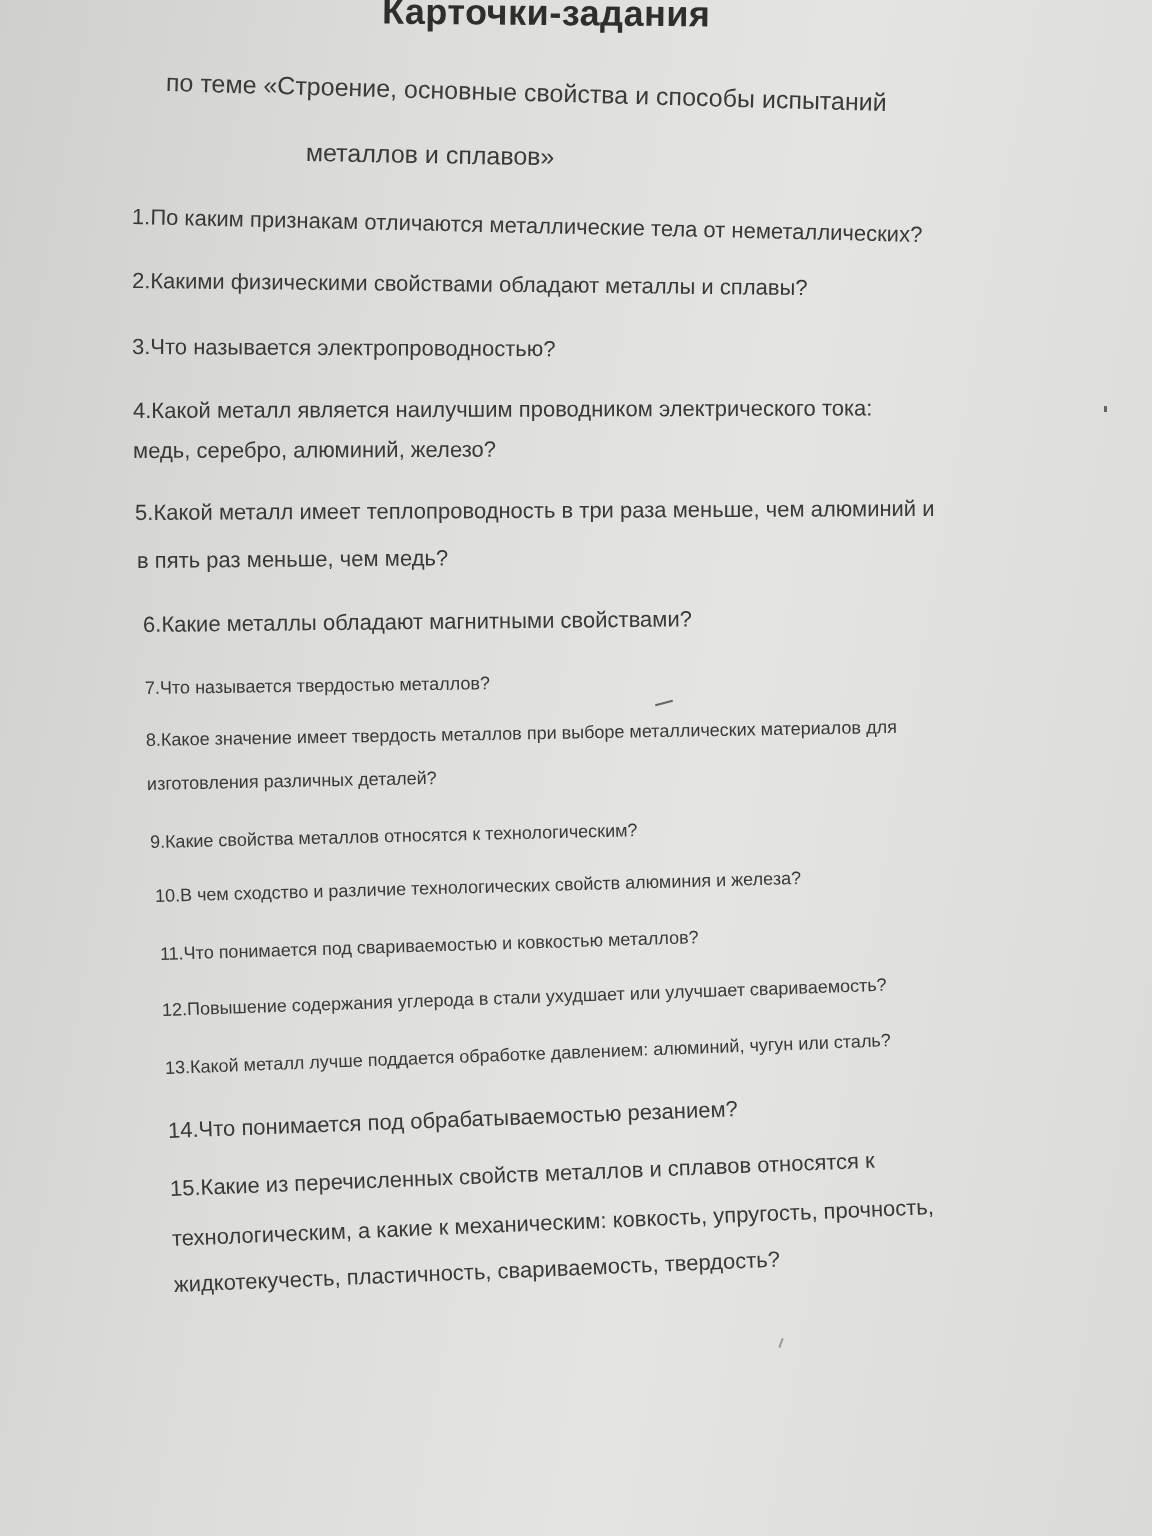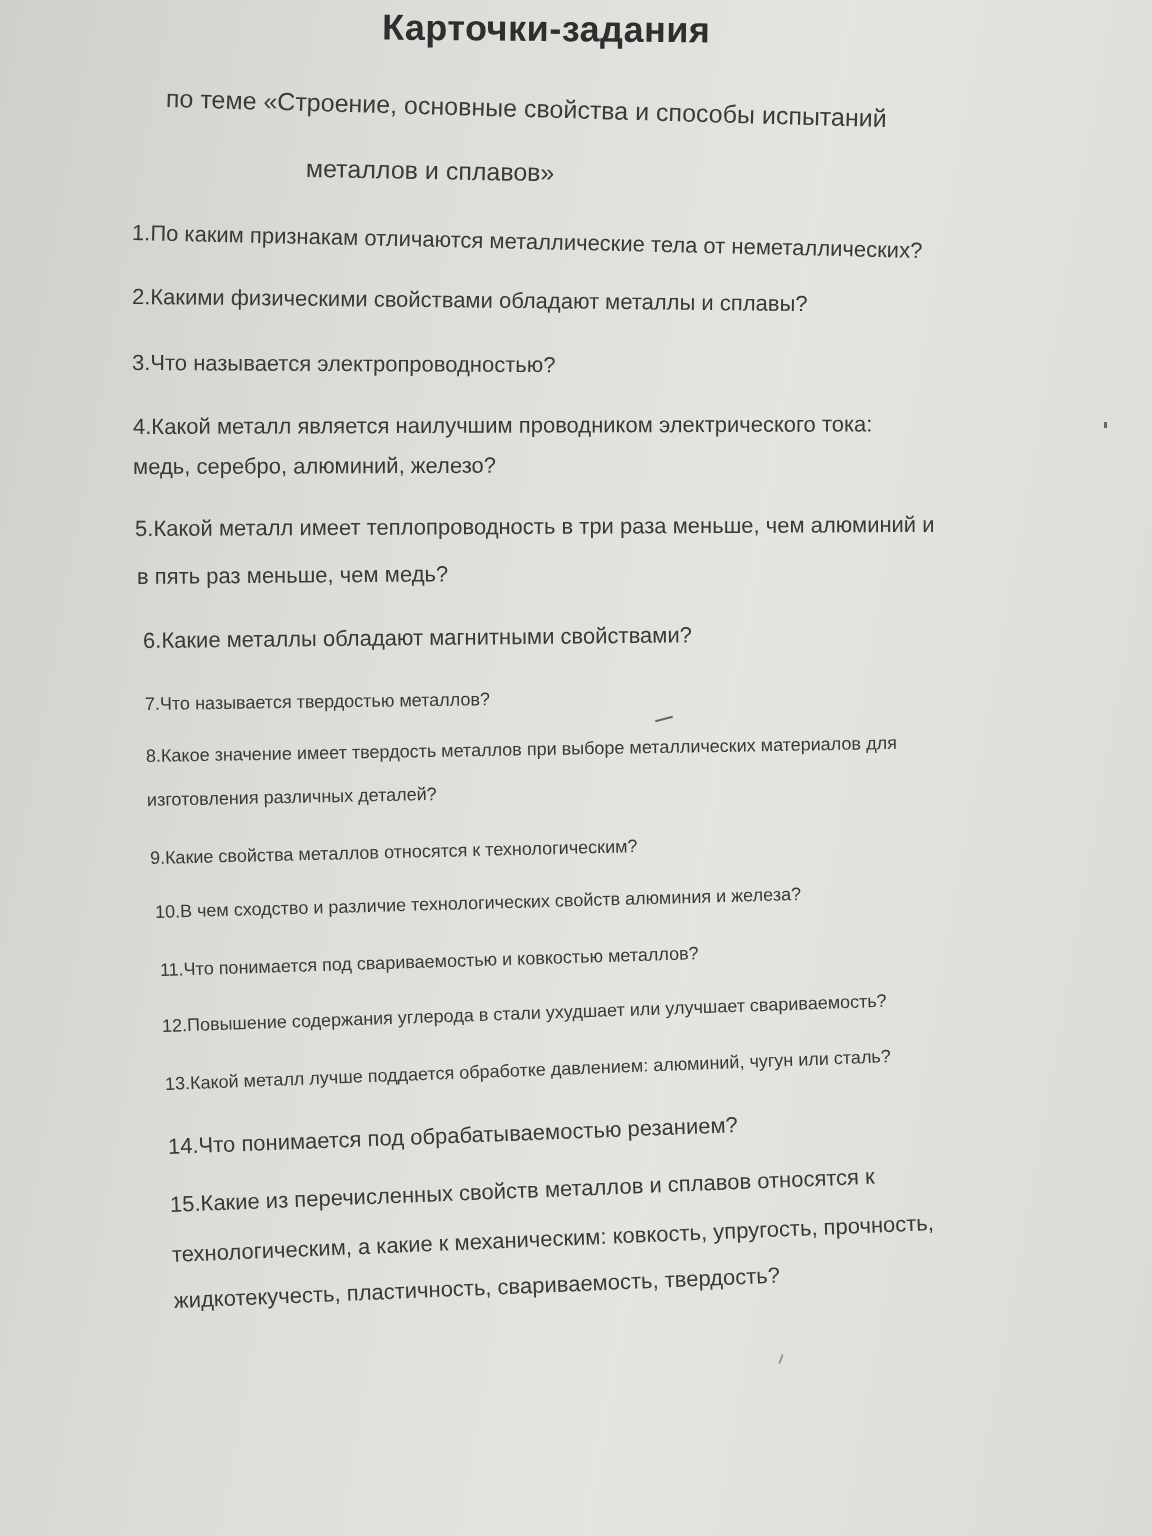--- a/index.html
+++ b/index.html
@@ -3,21 +3,21 @@
 <meta charset="utf-8">
 <style>
   html, body { margin: 0; padding: 0; }
   body {
     width: 1152px; height: 1536px; overflow: hidden;
     background: linear-gradient(100deg, #cfcfcb 0%, #dcdcd8 30%, #e4e4e0 60%, #dadad6 100%);
     font-family: "Liberation Sans", "DejaVu Sans", sans-serif;
     color: #3a3a3a;
     position: relative;
   }
-  .page { position: absolute; left: 0; top: 16px; width: 1152px; height: 1320px; }
+  .page { position: absolute; left: 0; top: 0; width: 1152px; height: 1320px; }
   .title {
     position: absolute; left: 382px; top: -8px;
     font-size: 36px; font-weight: bold; letter-spacing: 0.5px; color: #2e2e2e;
     transform: rotate(0.5deg);
   }
   .subtitle1 { position: absolute; left: 166px; top: 68px; font-size: 25px; transform: rotate(1.6deg); transform-origin: left; }
   .subtitle2 { position: absolute; left: 306px; top: 138px; font-size: 25px; transform: rotate(1deg); transform-origin: left; }
   .q { position: absolute; white-space: nowrap; color: #383838; transform-origin: left center; }
   .q1  { left: 132px; top: 204px;  font-size: 22px; transform: rotate(1.3deg); }
   .q2  { left: 132px; top: 268px;  font-size: 22px; transform: rotate(0.6deg); }

